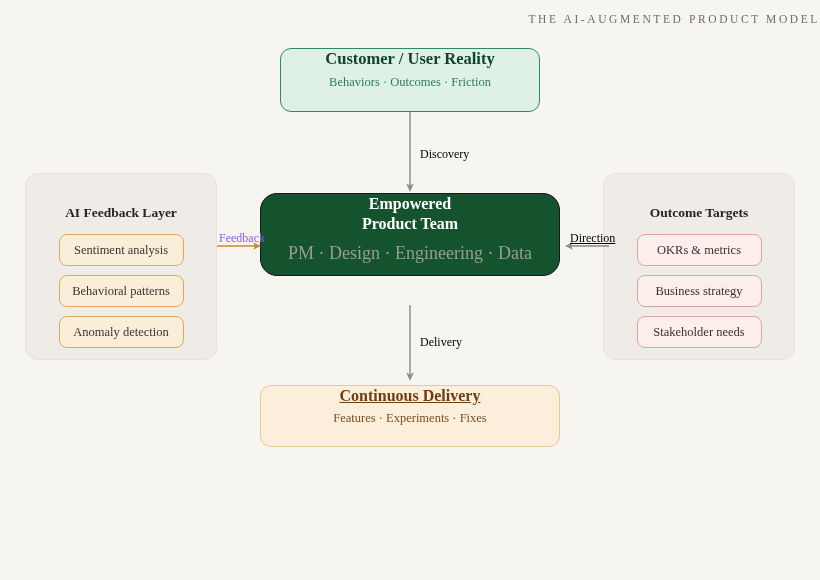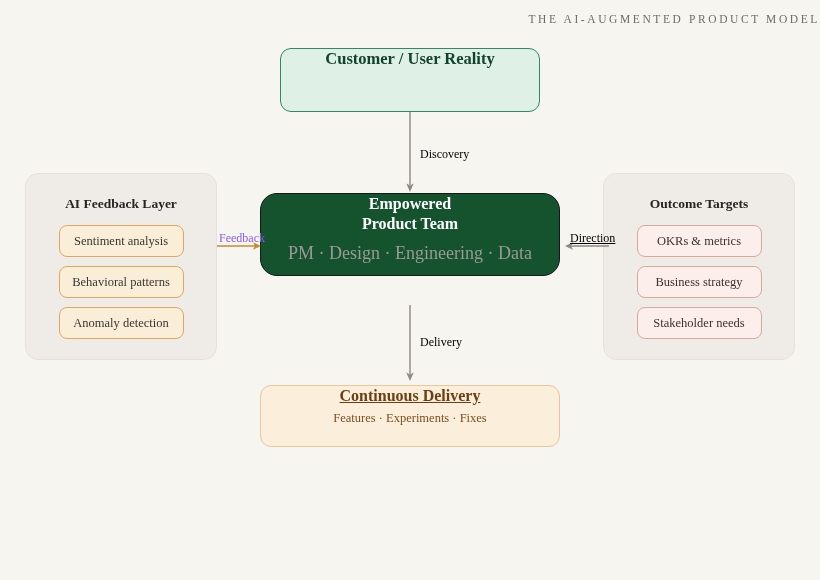--- a/index.html
+++ b/index.html
@@ -111,21 +111,21 @@
     color: #7a5020;
   }
 
   
   .panel {
     position: absolute;
     box-sizing: border-box;
     background: #efece7;
     border: 1px solid #e6e2db;
     border-radius: 13px;
-    padding-top: 22px;
+    padding-top: 31px;
   }
   .panel-title {
     text-align: center;
     font-size: 13.5px;
     font-weight: bold;
     color: #262524;
     margin-bottom: 13px;
   }
   .chip-list {
     display: flex;
@@ -195,20 +195,21 @@
 </style>
 </head>
 <body>
 
 <div id="canvas">
 
   <div class="diagram-title">THE AI-AUGMENTED PRODUCT MODEL</div>
 
   <div class="node" id="node-customer">
     <div class="node-title">Customer / User Reality</div>
+    <div class="node-sub">Behaviors · Outcomes · Friction</div>
   </div>
 
   <svg class="arrow-svg" id="arrow-discovery" width="12" height="82" viewBox="0 0 12 82">
     <line x1="5" y1="0" x2="5" y2="73" stroke="#8d8a85" stroke-width="1.4"></line>
     <path d="M5 80 L1.3 71.5 L5 73.5 L8.7 71.5 Z" fill="#8d8a85"></path>
   </svg>
   <div class="arrow-label label-gray" id="label-discovery">Discovery</div>
 
   <div class="node" id="node-team">
     <div class="node-title">

